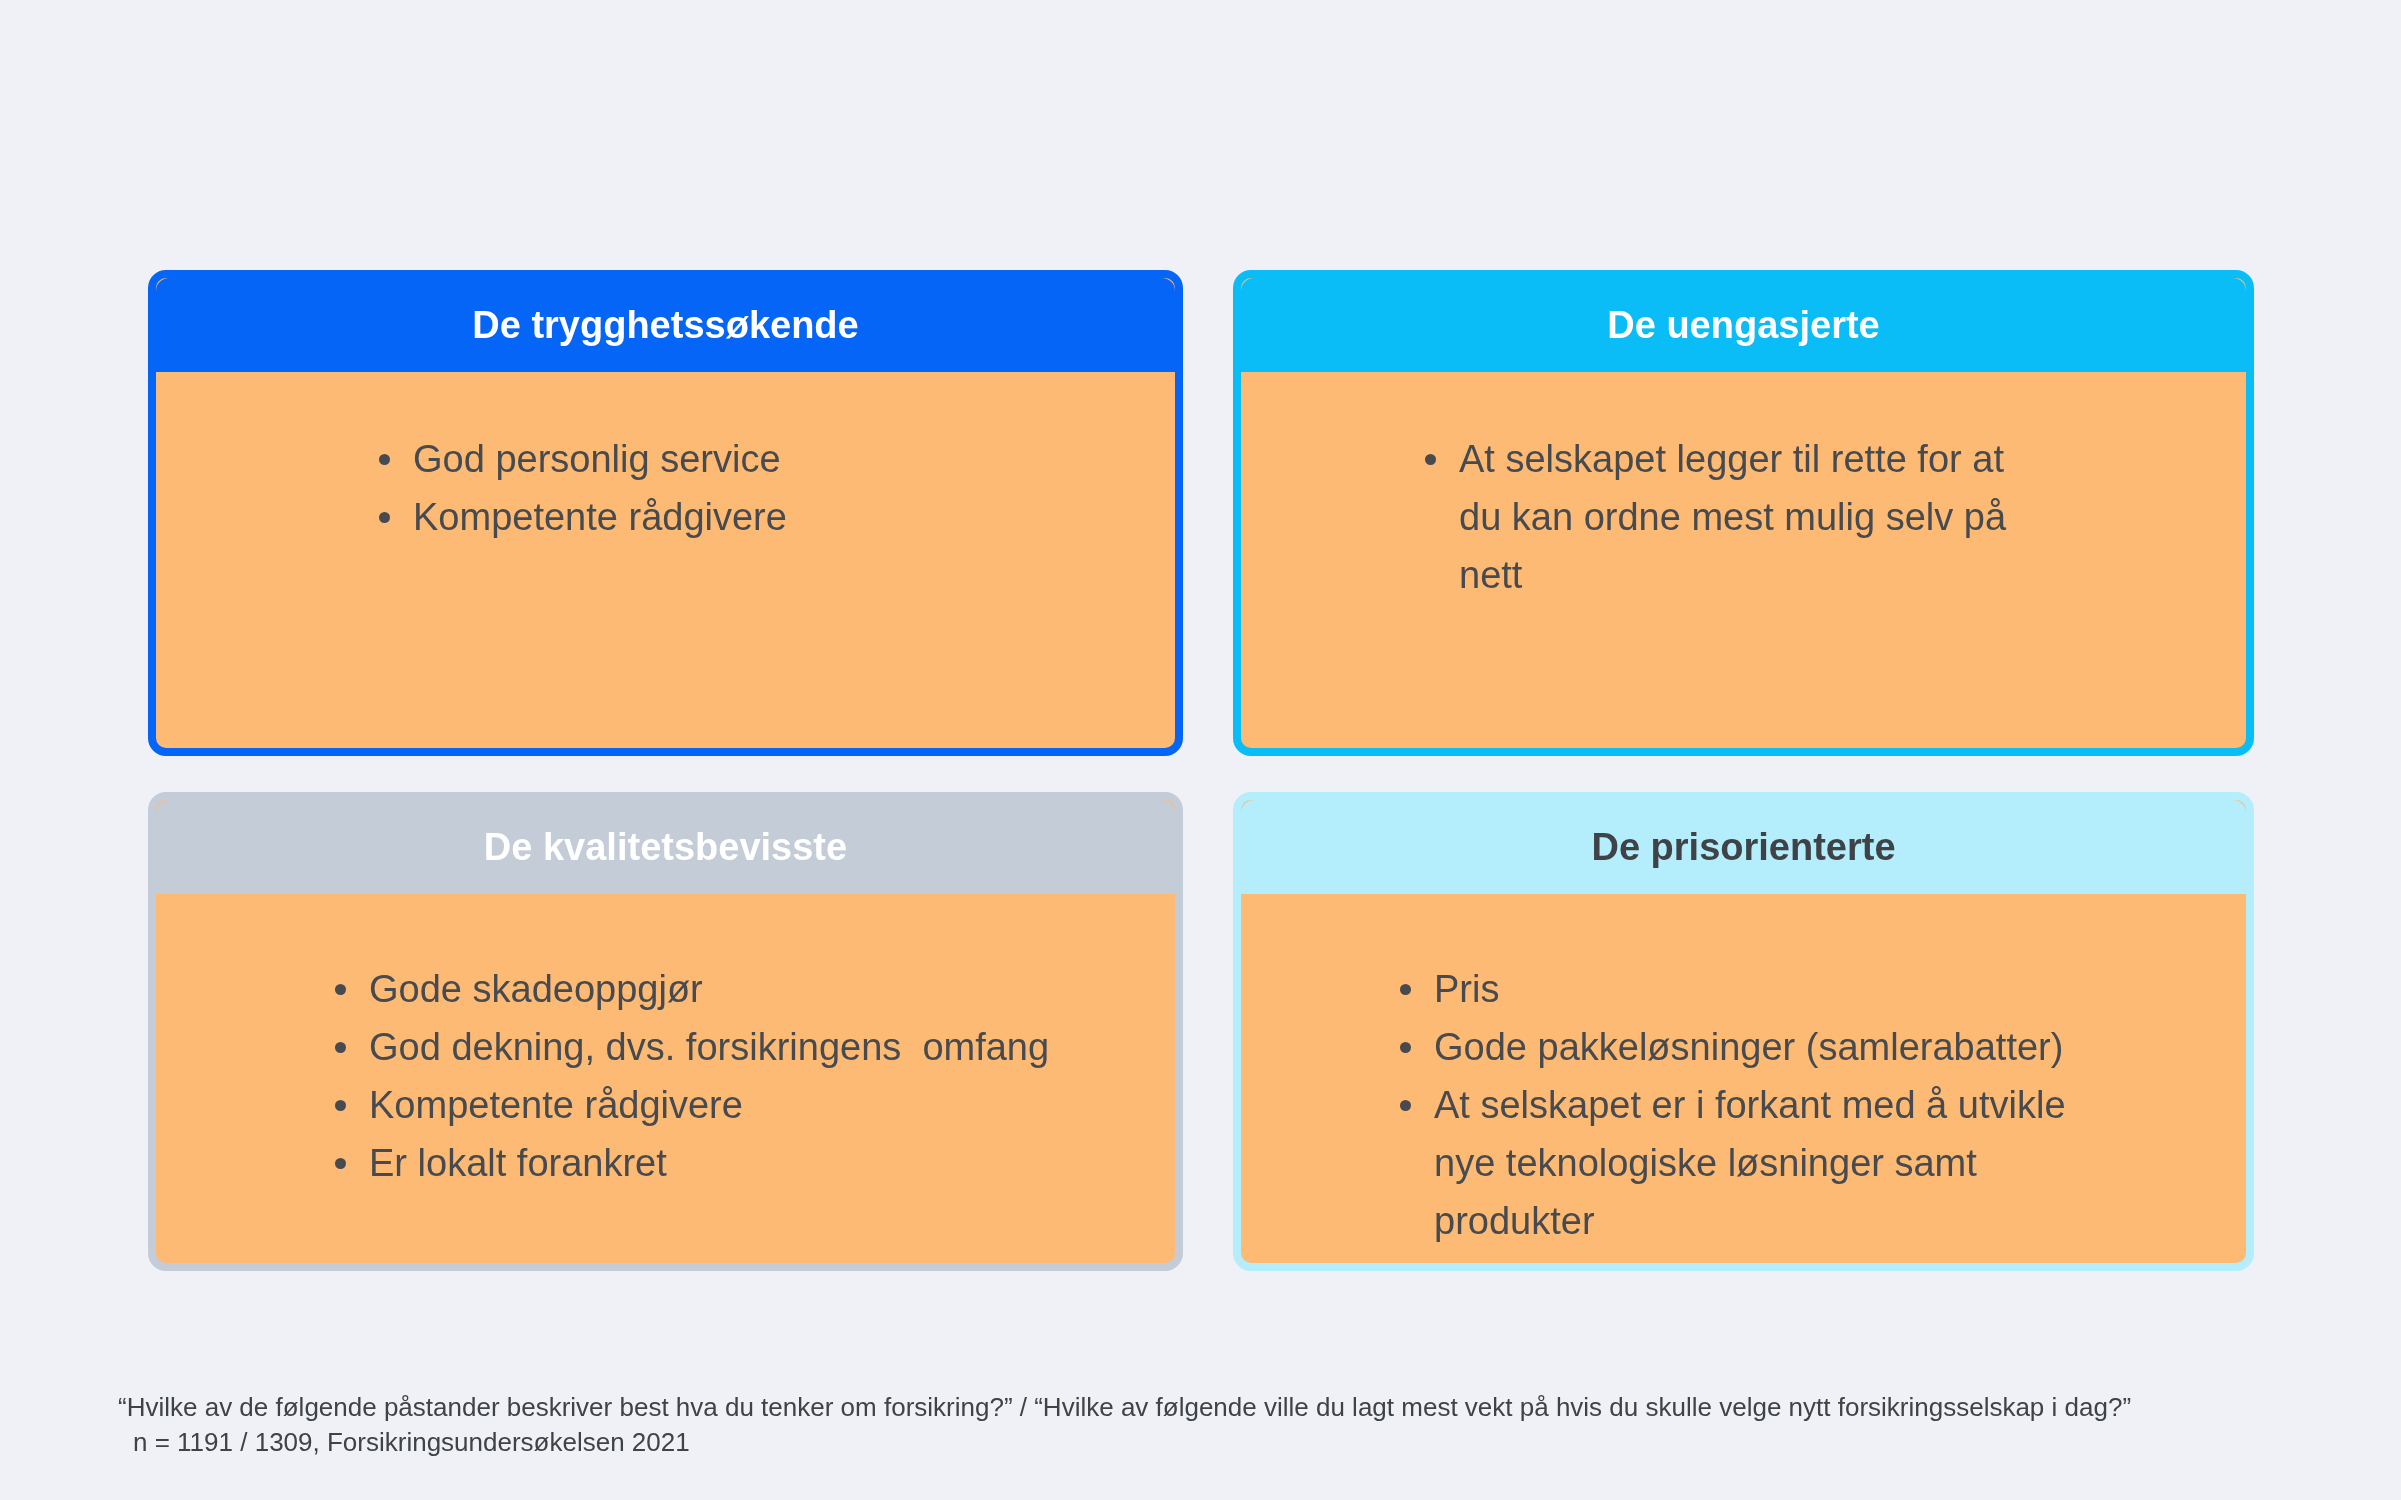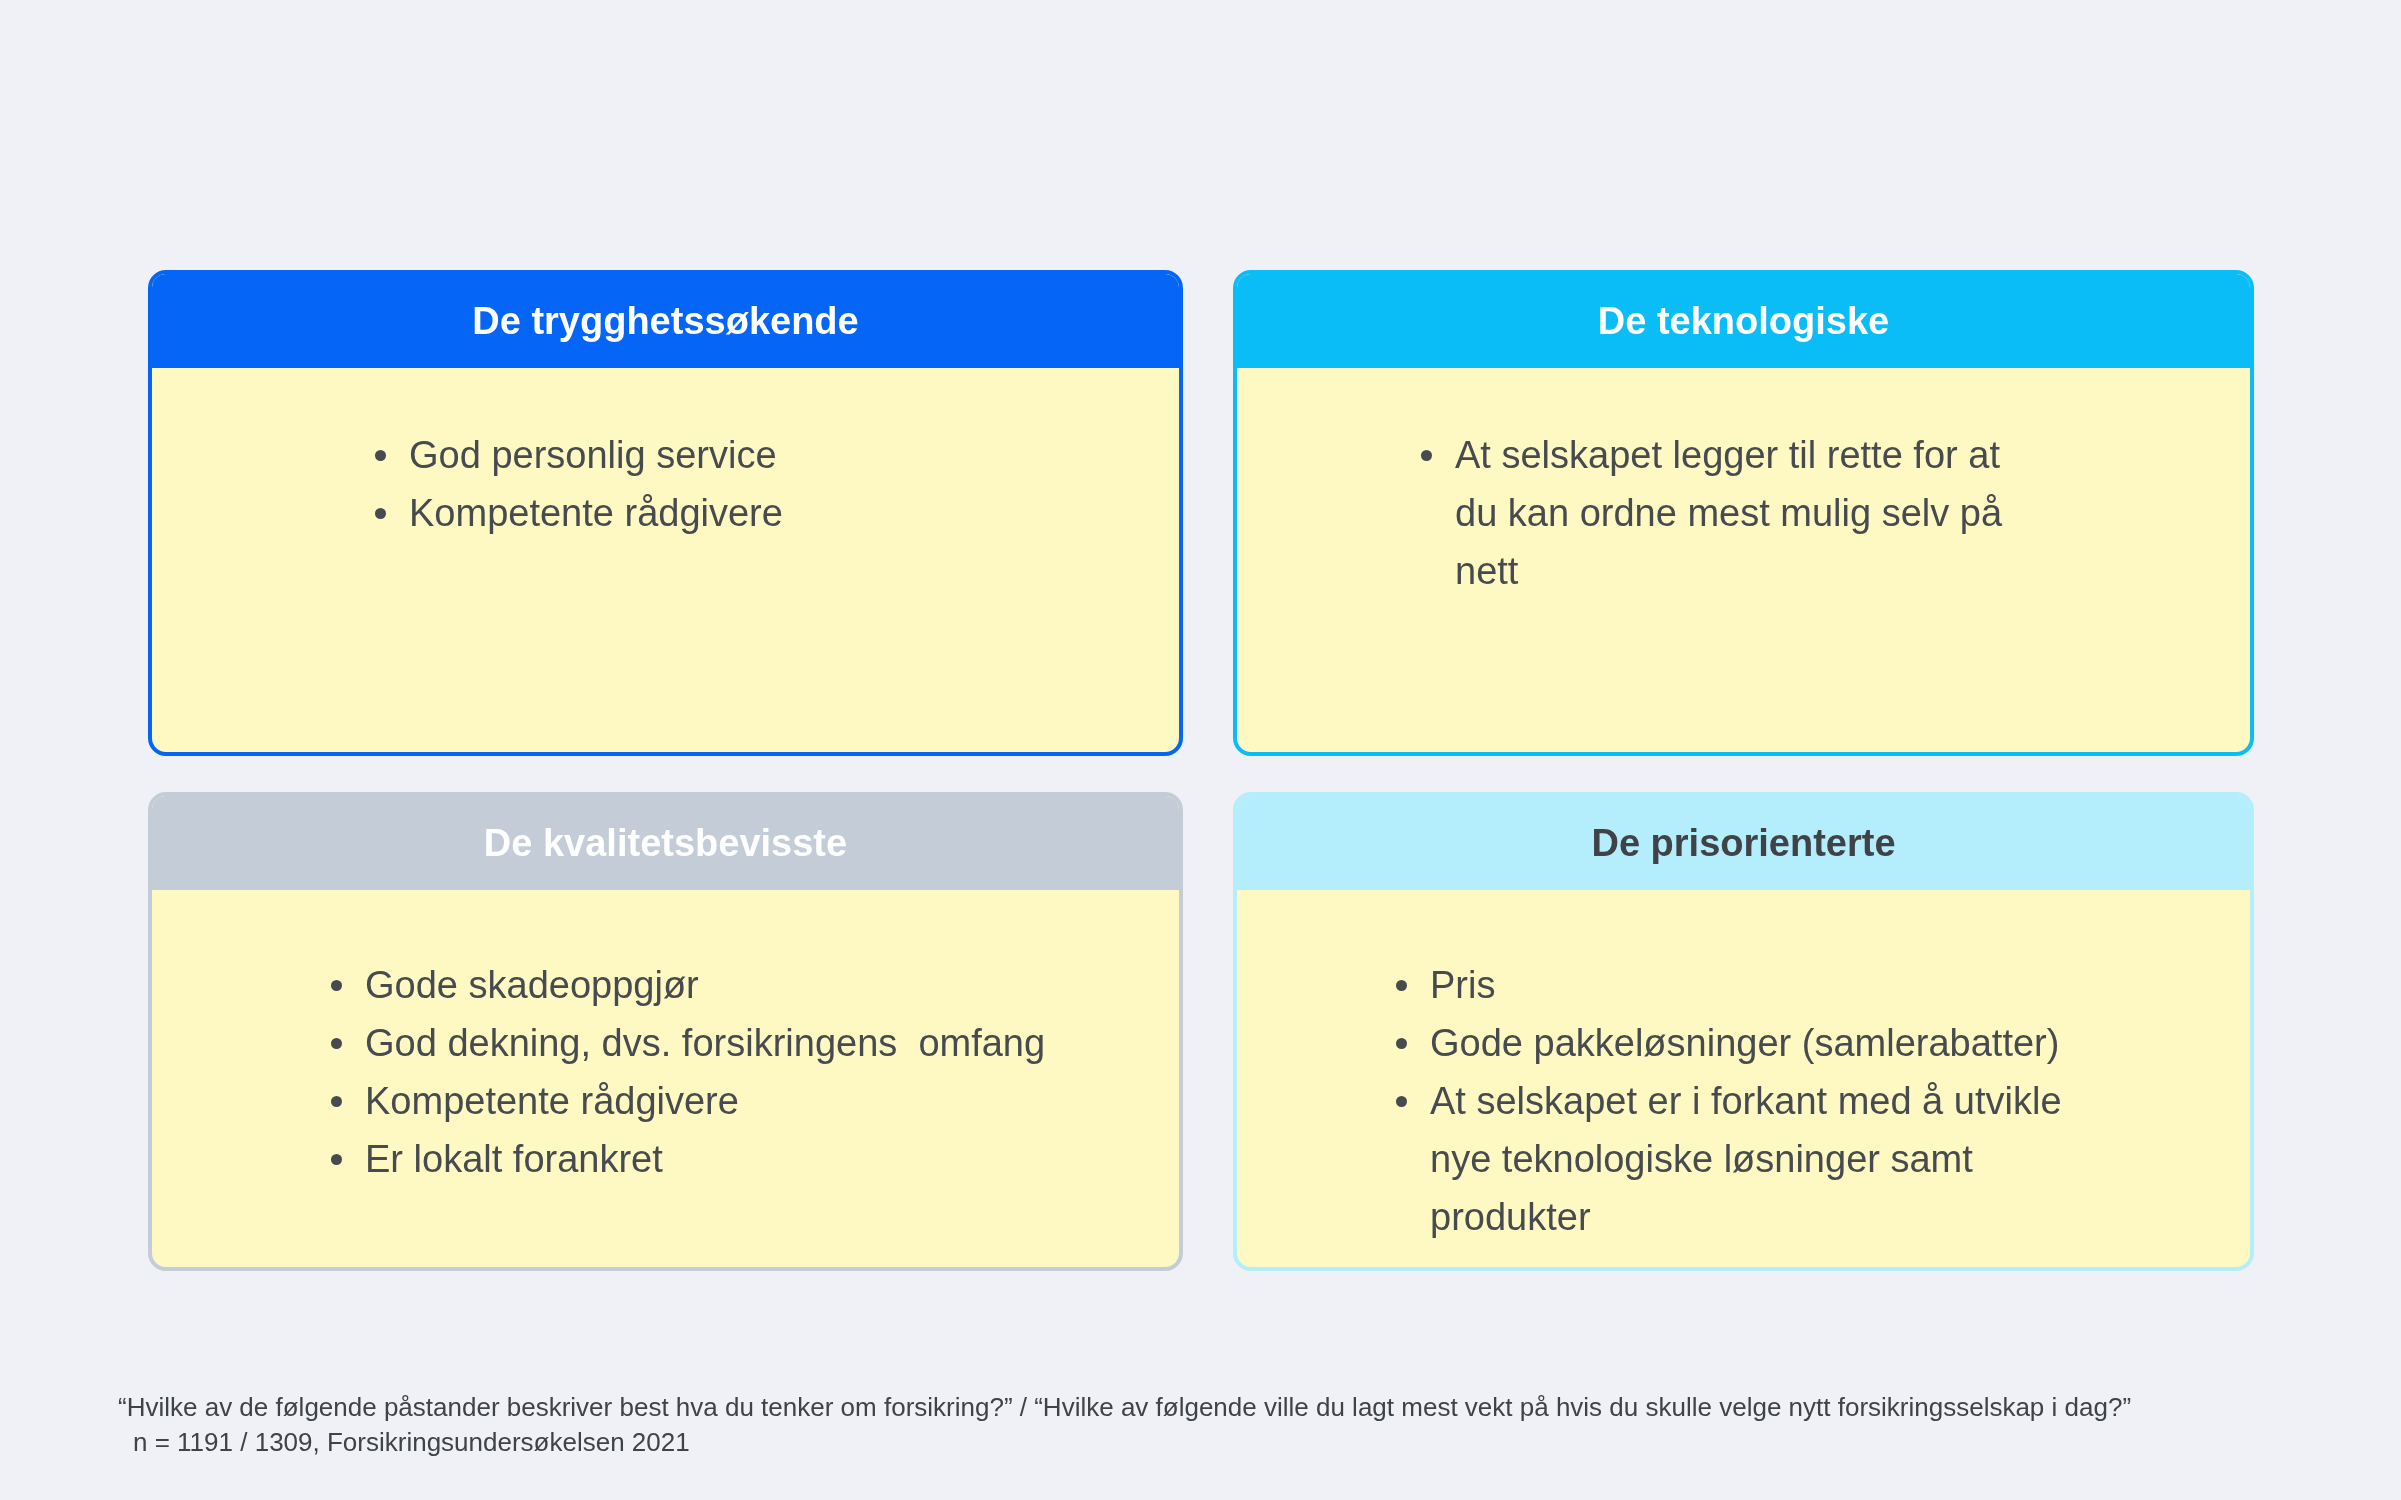--- a/index.html
+++ b/index.html
@@ -22,23 +22,23 @@
     width:100%;
     text-align:center;
     font-size:57px;
     font-weight:700;
     letter-spacing:-0.5px;
     color:#3f4247;
   }
   .card{
     position:absolute;
     box-sizing:border-box;
-    border:4px solid #c2410c;
+    border:8px solid #c2410c;
     border-radius:18px;
-    background:#fef9c3;
+    background:#fdba74;
     overflow:hidden;
   }
   .card-0{left:148px;top:270px;width:1035px;height:486px;}
   .card-1{left:1233px;top:270px;width:1021px;height:486px;}
   .card-2{left:148px;top:792px;width:1035px;height:479px;}
   .card-3{left:1233px;top:792px;width:1021px;height:479px;}
   .card-header{
     height:94px;
     line-height:94px;
     text-align:center;
@@ -95,21 +95,21 @@
     <div class="card-header" style="background: rgb(5, 101, 246); color: rgb(255, 255, 255);">De trygghetssøkende</div>
     <div class="card-body">
       <ul>
           <li>God personlig service</li>
           <li>Kompetente rådgivere</li>
         </ul>
     </div>
   </div>
 
   <div class="card card-1" style="border-color: rgb(10, 189, 246);">
-    <div class="card-header" style="background: rgb(10, 189, 246); color: rgb(255, 255, 255);">De teknologiske</div>
+    <div class="card-header" style="background: rgb(10, 189, 246); color: rgb(255, 255, 255);">De uengasjerte</div>
     <div class="card-body">
       <ul>
           <li>At selskapet legger til rette for at du kan ordne mest mulig selv på nett</li>
         </ul>
     </div>
   </div>
 
   <div class="card card-2" style="border-color: rgb(195, 204, 215);">
     <div class="card-header" style="background: rgb(195, 204, 215); color: rgb(255, 255, 255);">De kvalitetsbevisste</div>
     <div class="card-body">

